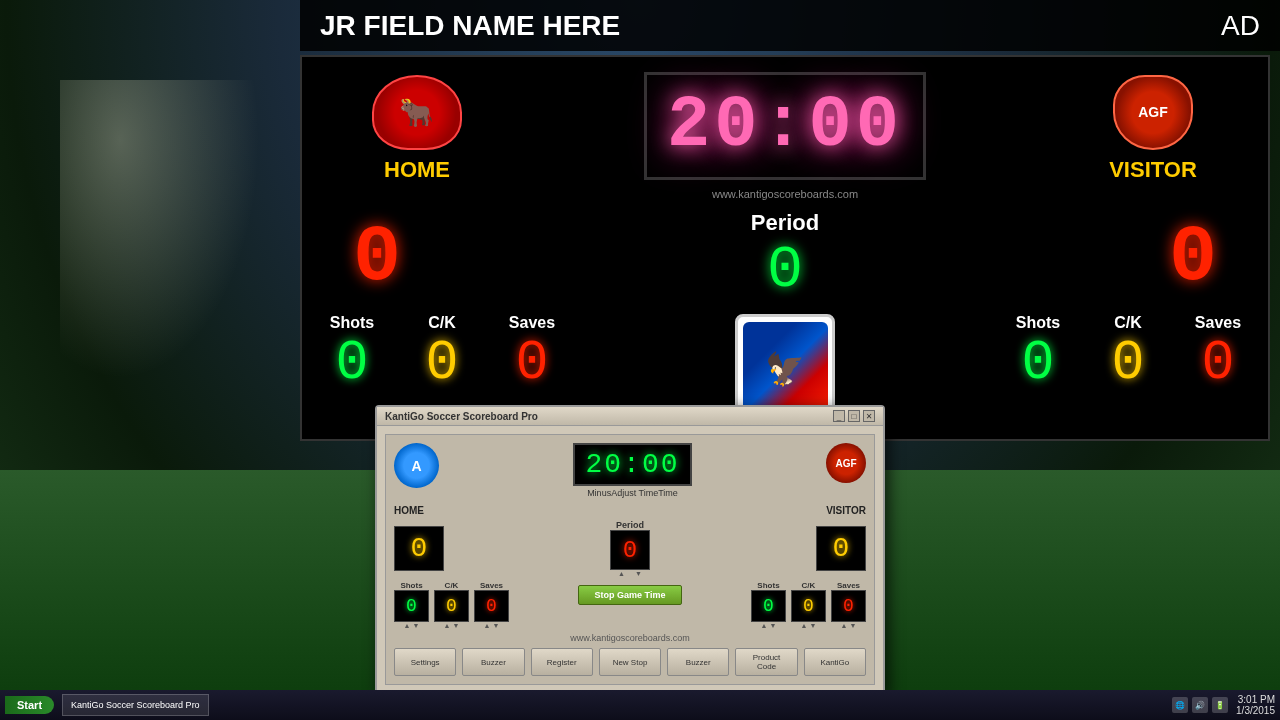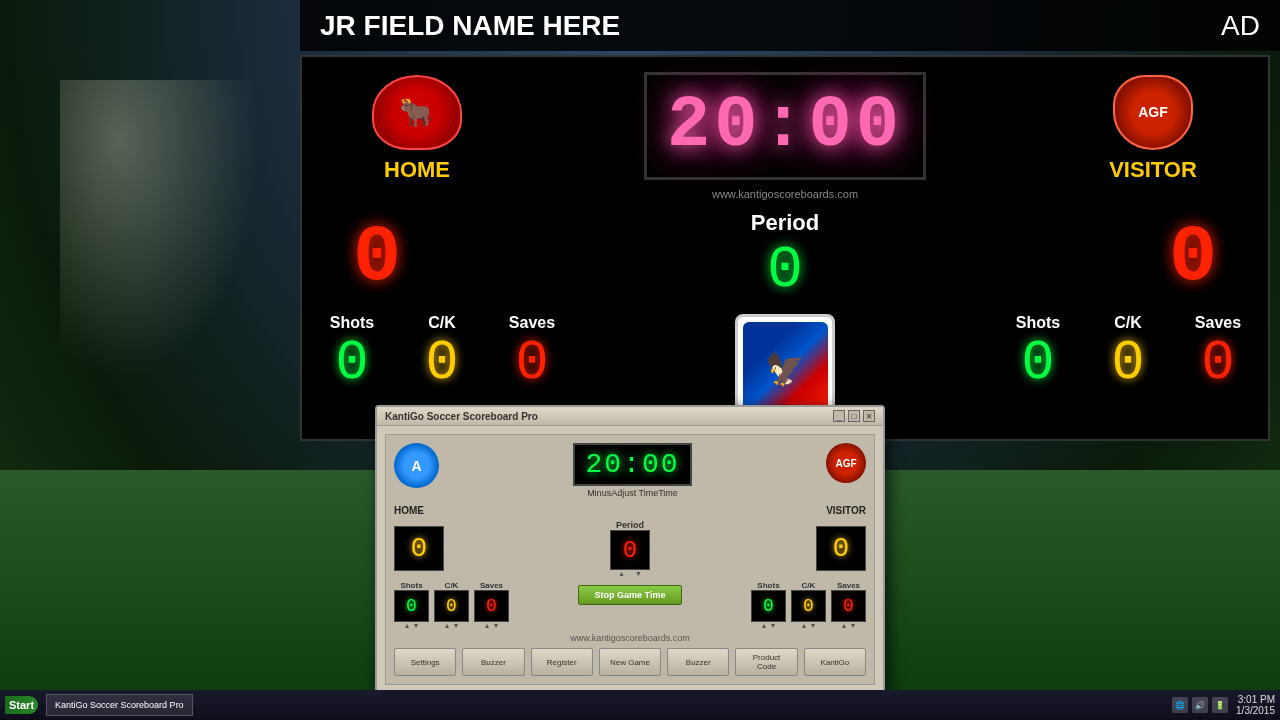--- a/index.html
+++ b/index.html
@@ -560,21 +560,21 @@
       background: linear-gradient(to bottom, #1a1a2e, #0d0d1a);
       display: flex;
       align-items: center;
       z-index: 30;
       padding: 0 5px;
     }
 
     .taskbar-start {
       background: linear-gradient(to right, #1a6a1a, #2a8a2a);
       border-radius: 0 12px 12px 0;
-      padding: 3px 4px;
+      padding: 3px 12px;
       color: white;
       font-size: 11px;
       font-weight: bold;
       cursor: pointer;
       margin-right: 8px;
     }
 
     .taskbar-apps {
       display: flex;
       gap: 3px;
@@ -796,21 +796,21 @@
           </div>
         </div>
       </div>
 
       <div class="sw-website">www.kantigoscoreboards.com</div>
 
       <div class="sw-bottom-btns">
         <button class="sw-btn">Settings</button>
         <button class="sw-btn">Buzzer</button>
         <button class="sw-btn">Register</button>
-        <button class="sw-btn">New Game</button>
+        <button class="sw-btn">New Stop</button>
         <button class="sw-btn">Buzzer</button>
         <button class="sw-btn">Product Code</button>
         <button class="sw-btn">KantiGo</button>
       </div>
     </div>
   </div>
 </div>
 
 <div class="taskbar">
   <div class="taskbar-start">

